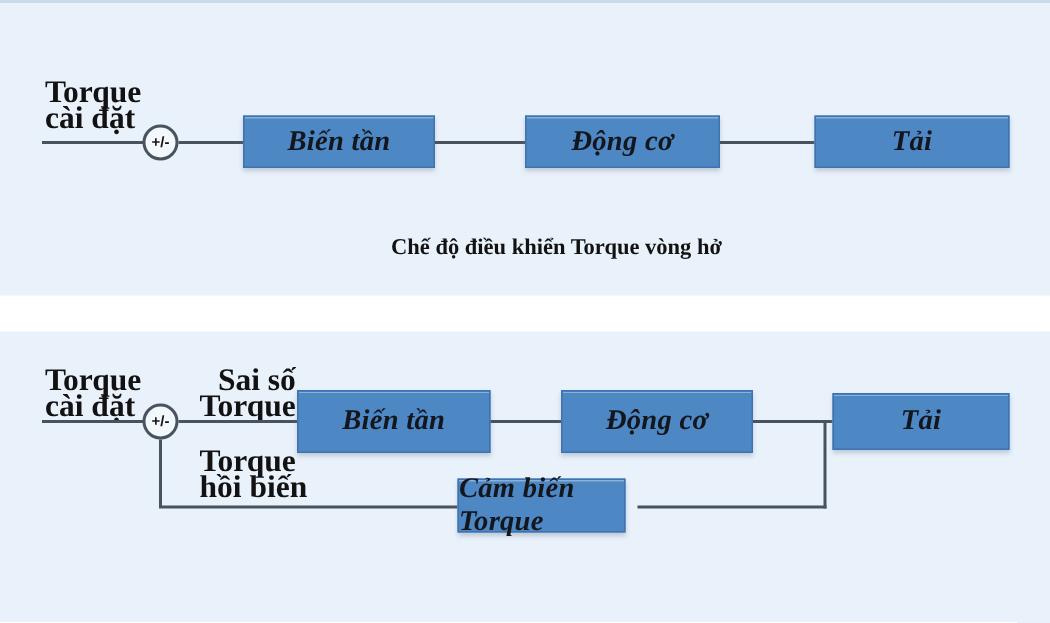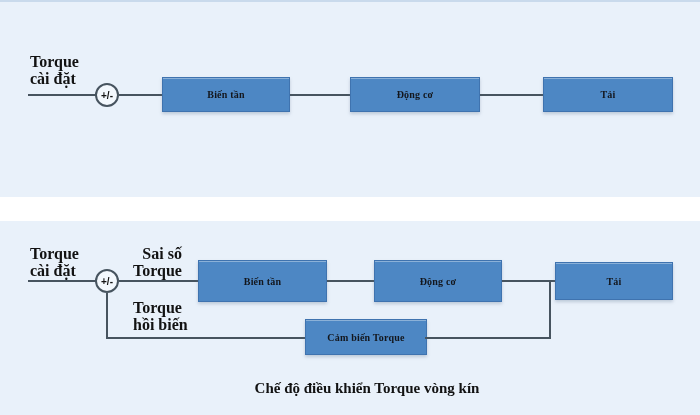--- a/index.html
+++ b/index.html
@@ -15,34 +15,35 @@
 
   .hline{position:absolute;height:2px;background:var(--line);}
   .vline{position:absolute;width:2px;background:var(--line);}
 
   .box{
     position:absolute;box-sizing:border-box;
     background:var(--box-fill);
     border:1px solid var(--box-border);
     box-shadow:inset 0 1px 0 rgba(255,255,255,0.35), 0 2px 3px rgba(110,130,155,0.35);
     display:flex;align-items:center;justify-content:center;
-    font-weight:bold;font-size:10px;color:var(--box-text);
+    font-weight:bold;font-size:19px;color:var(--box-text);
     letter-spacing:0.2px;
+    font-style:italic;
   }
 
   .sum{
     position:absolute;box-sizing:border-box;width:24px;height:24px;border-radius:50%;
     background:var(--sum-fill);border:2px solid var(--line);
     display:flex;align-items:center;justify-content:center;
     font-size:10px;font-weight:bold;color:var(--label-text);
     font-family:"Liberation Sans","DejaVu Sans",sans-serif;
   }
 
   .lbl{
-    position:absolute;font-weight:bold;font-size:16px;line-height:17px;
+    position:absolute;font-weight:bold;font-size:21px;line-height:17px;
     color:var(--label-text);white-space:nowrap;
   }
   .lbl span{display:block;}
 
   .caption{
     position:absolute;width:400px;text-align:center;
     font-weight:bold;font-size:15px;color:var(--label-text);white-space:nowrap;
   }
 </style>
 </head>
@@ -72,20 +73,21 @@
 
   <div class="box" style="left:350px;top:77px;width:130px;height:35px;">
     <span>Động cơ</span>
   </div>
   <div class="hline" style="left:480px;top:94px;width:63px;"></div>
 
   <div class="box" style="left:543px;top:77px;width:130px;height:35px;">
     <span>Tải</span>
   </div>
 
+  <div class="caption" style="left:171px;top:157px;">Chế độ điều khiển Torque vòng hở</div>
 
   <div class="lbl" style="left:30px;top:245px;">
     <span>Torque</span>
     <span>cài đặt</span>
   </div>
 
   <div class="lbl" style="left:133px;top:245px;text-align:right;">
     <span>Sai số</span>
     <span>Torque</span>
   </div>
@@ -110,21 +112,20 @@
     <span>Động cơ</span>
   </div>
   <div class="hline" style="left:502px;top:280px;width:53px;"></div>
 
   <div class="box" style="left:555px;top:262px;width:118px;height:38px;">
     <span>Tải</span>
   </div>
 
   <div class="vline" style="left:106px;top:293px;height:45px;"></div>
   <div class="hline" style="left:106px;top:337px;width:199px;"></div>
-  <div class="box" style="left:305px;top:319px;width:122px;height:36px;justify-content:center;">
+  <div class="box" style="left:305px;top:319px;width:112px;height:36px;justify-content:center;">
     <span>Cảm biến Torque</span>
   </div>
   <div class="hline" style="left:425px;top:337px;width:126px;"></div>
   <div class="vline" style="left:549px;top:281px;height:58px;"></div>
 
-  <div class="caption" style="left:167px;top:380px;">Chế độ điều khiển Torque vòng kín</div>
 
 </div>
 
 </body></html>

